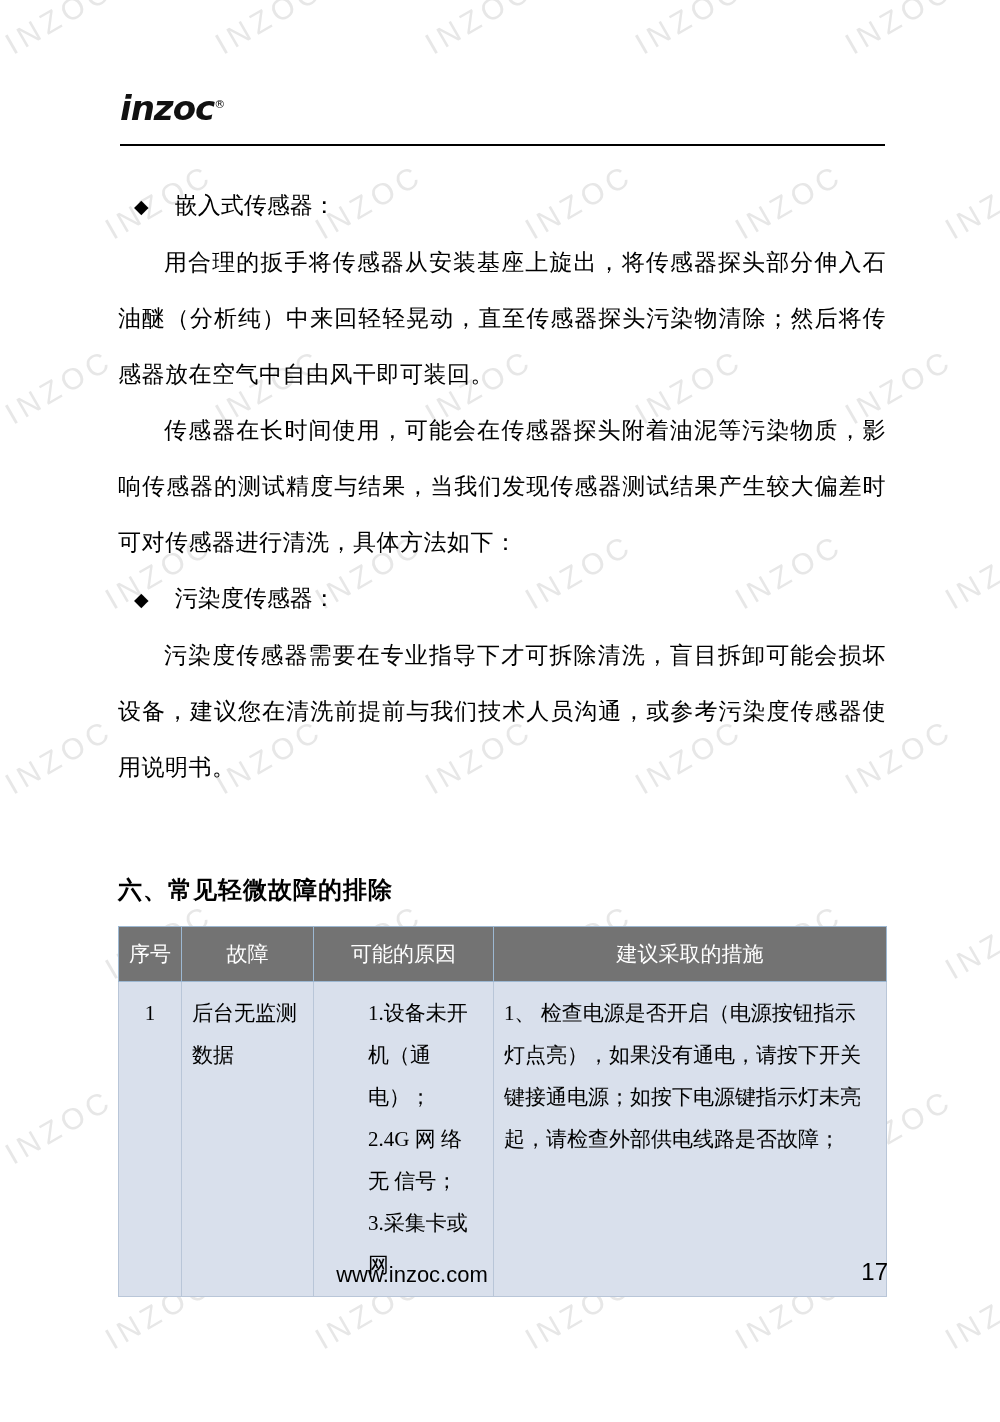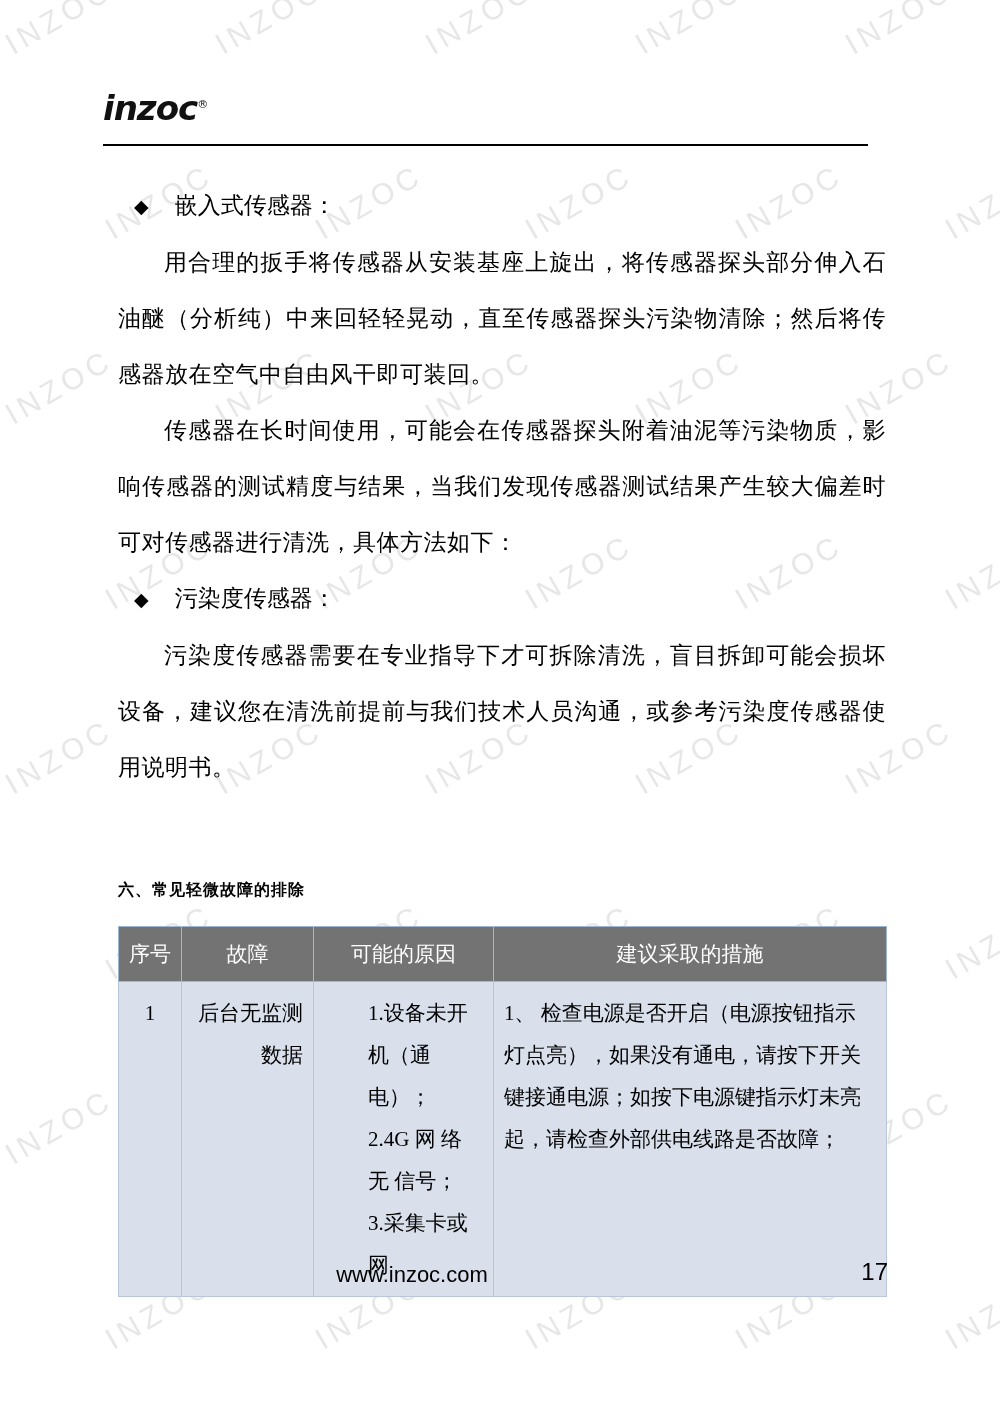--- a/index.html
+++ b/index.html
@@ -41,21 +41,21 @@
     width: 1000px;
     height: 1422px;
     box-sizing: border-box;
     padding: 0;
   }
 
   
   #page-header {
     position: absolute;
     top: 88px;
-    left: 103px;
+    left: 120px;
     width: 765px;
     height: 58px;
     border-bottom: 2px solid #000;
     box-sizing: border-box;
   }
   #logo {
     position: absolute;
     left: 0;
     top: 0;
     font-family: "DejaVu Sans", sans-serif;
@@ -107,21 +107,21 @@
     text-indent: 2em;
     text-align: justify;
     color: #000;
     letter-spacing: 0.5px;
   }
   .gap-lg { height: 72px; }
 
   h2.section-title {
     margin: 0;
     font-family: "Liberation Sans", sans-serif;
-    font-size: 16px;
+    font-size: 24px;
     font-weight: 700;
     letter-spacing: 1px;
     color: #000;
     line-height: 44px;
   }
 
   
   #fault-table {
     margin-top: 14px;
     border-collapse: collapse;
@@ -148,21 +148,21 @@
     color: #000;
     vertical-align: top;
     padding: 10px 10px;
   }
   td.col-no {
     text-align: center;
     vertical-align: middle;
     font-size: 21px;
   }
   td.col-fault {
-    text-align: right;
+    text-align: left;
     vertical-align: middle;
     line-height: 40px;
   }
   td.col-cause {
     text-align: left;
   }
   td.col-action {
     text-align: left;
     line-height: 44px;
   }

